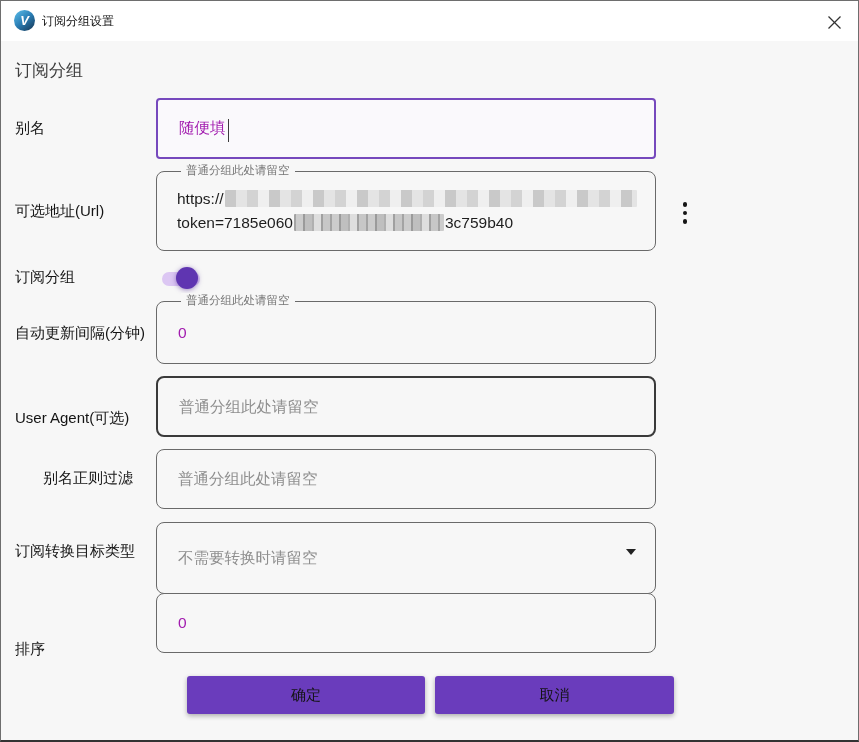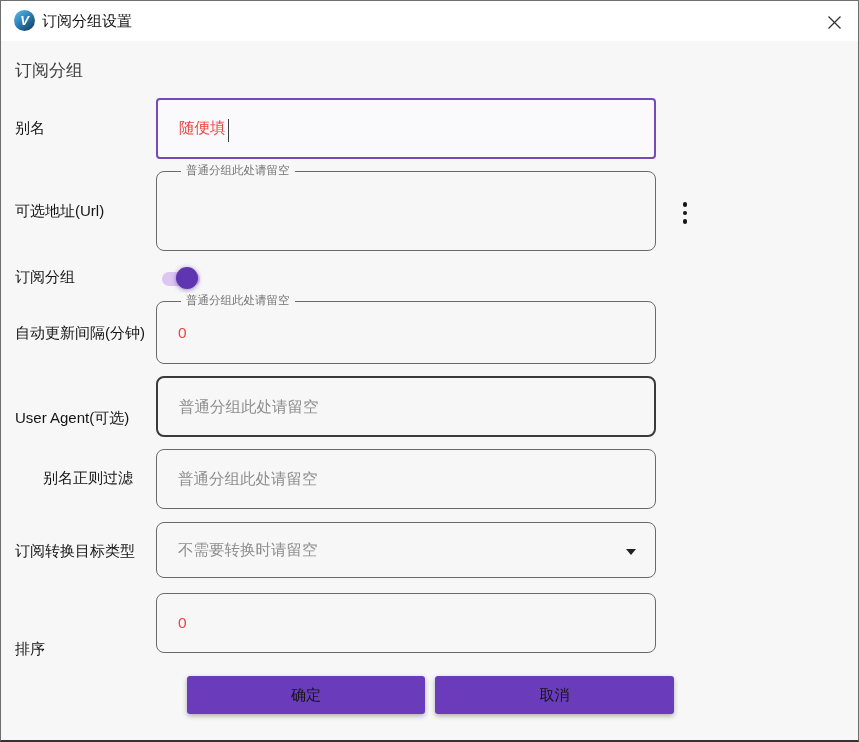--- a/index.html
+++ b/index.html
@@ -12,41 +12,41 @@
   }
 
   
   .titlebar { position:absolute; top:0; left:0; right:0; height:40px; background:#ffffff; }
   .app-icon {
     position:absolute; left:13px; top:9px; width:21px; height:21px; border-radius:50%;
     background:linear-gradient(140deg,#5cc0ec 0%,#2b7fb6 48%,#14324f 100%);
     color:#fff; font-weight:bold; font-style:italic; font-size:13px;
     display:flex; align-items:center; justify-content:center;
   }
-  .win-title { position:absolute; left:41px; top:0; height:40px; line-height:40px; font-size:15px; color:#111; }
+  .win-title { position:absolute; left:41px; top:0; height:40px; line-height:40px; font-size:12px; color:#111; }
   .close-btn { position:absolute; right:12px; top:9px; width:24px; height:24px; display:flex; align-items:center; justify-content:center; cursor:pointer; }
 
   
   .section-title { position:absolute; left:14px; top:58px; font-size:17px; color:#3d3d3d; }
 
   .field-label { position:absolute; left:14px; font-size:15px; color:#141414; white-space:nowrap; }
 
   .box { position:absolute; left:155px; width:500px; border-radius:8px; background:#f7f7f7; }
   .box input {
     width:100%; height:100%; border:none; outline:none; background:transparent;
-    font-family:inherit; font-size:15.5px; color:#ef4444; padding-left:21px;
+    font-family:inherit; font-size:15.5px; color:#a21caf; padding-left:21px;
   }
   .box input::placeholder { color:#8e8e8e; opacity:1; }
 
   .box-alias   { top:97px;  height:61px; border:2px solid #7649bd; background:#faf9fc; border-radius:4px; }
   .box-url     { top:170px; height:80px; border:1px solid #6a6a6a; }
   .box-interval{ top:300px; height:63px; border:1px solid #6a6a6a; }
   .box-ua      { top:375px; height:61px; border:2px solid #3a3a3a; }
   .box-regex   { top:448px; height:60px; border:1px solid #6a6a6a; }
-  .box-convert { top:521px; height:56px; border:1px solid #6a6a6a; }
+  .box-convert { top:521px; height:72px; border:1px solid #6a6a6a; }
   .box-sort    { top:592px; height:60px; border:1px solid #6a6a6a; }
 
   .legend {
     position:absolute; top:-9px; left:24px; font-size:11.5px; color:#747474;
     background:#f7f7f7; padding:0 5px; line-height:14px; white-space:nowrap;
   }
 
   .caret { position:absolute; left:70px; top:19px; width:1px; height:23px; background:#3c3c3c; }
 
   .url-lines { position:absolute; left:20px; top:15px; right:14px; font-size:15.5px; color:#1d1d1d; line-height:24px; white-space:nowrap; }
@@ -106,20 +106,24 @@
 
   <div class="field-label" style="top:118px;">别名</div>
   <div class="box box-alias">
     <input type="text" value="随便填" style="">
     <div class="caret"></div>
   </div>
 
   <div class="field-label" style="top:201px;">可选地址(Url)</div>
   <div class="box box-url">
     <span class="legend">普通分组此处请留空</span>
+    <div class="url-lines">
+      <div><span>https://</span><span class="censor censor-1"></span></div>
+      <div><span>token=7185e060</span><span class="censor censor-2"></span><span>3c759b40</span></div>
+    </div>
   </div>
   <div class="kebab">
     <i></i>
       <i></i>
       <i></i>
   </div>
 
   <div class="field-label" style="top:267px;">订阅分组</div>
   <div class="toggle" role="switch" aria-checked="true">
     <div class="track"></div>

